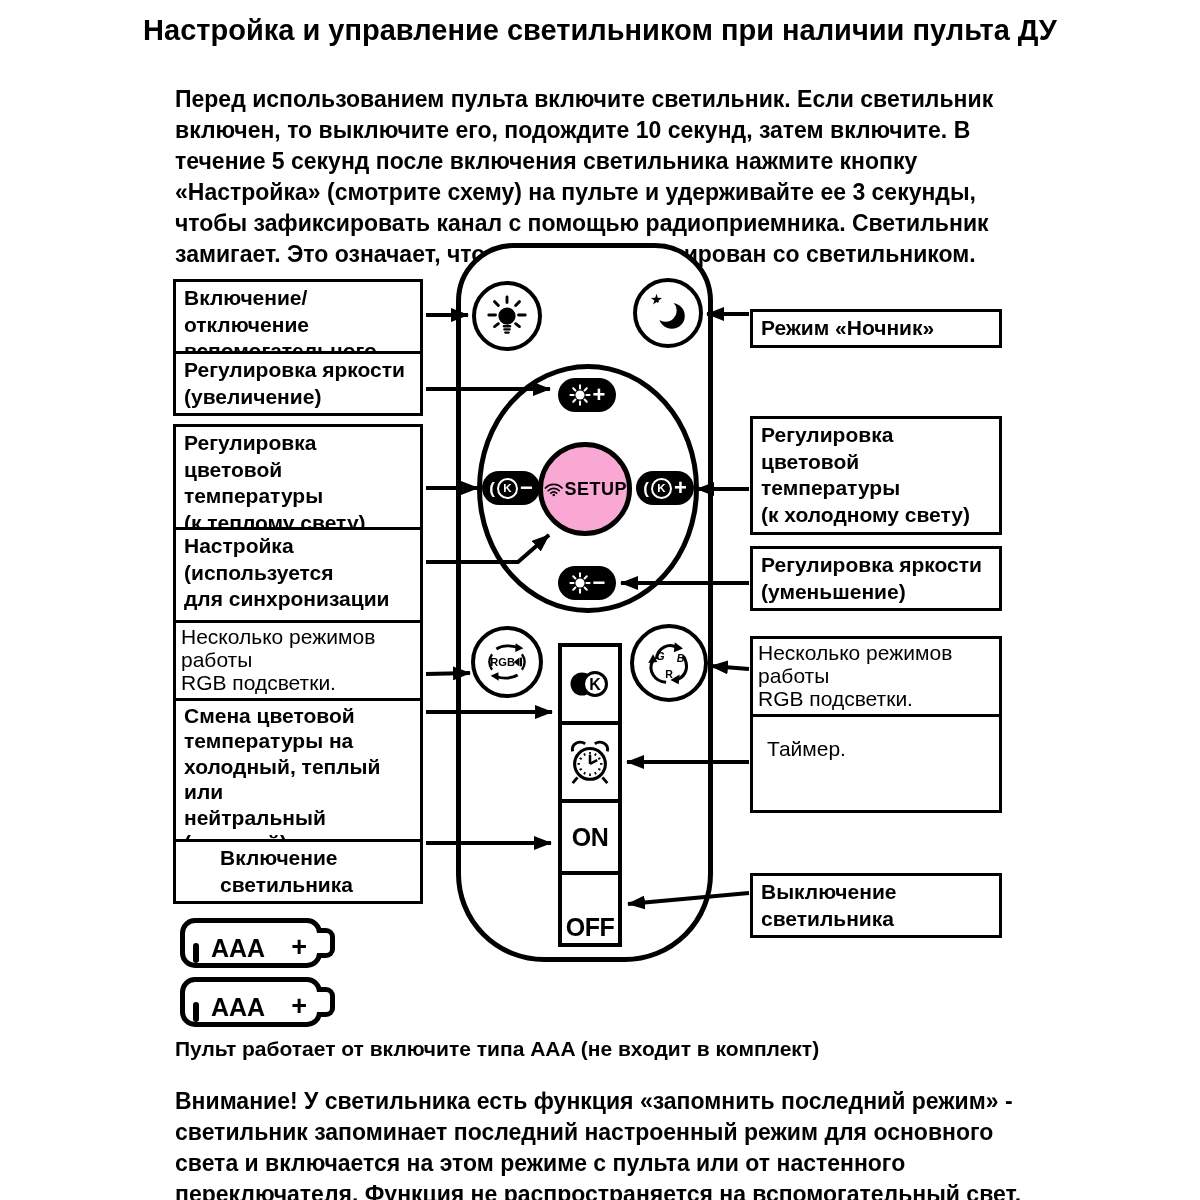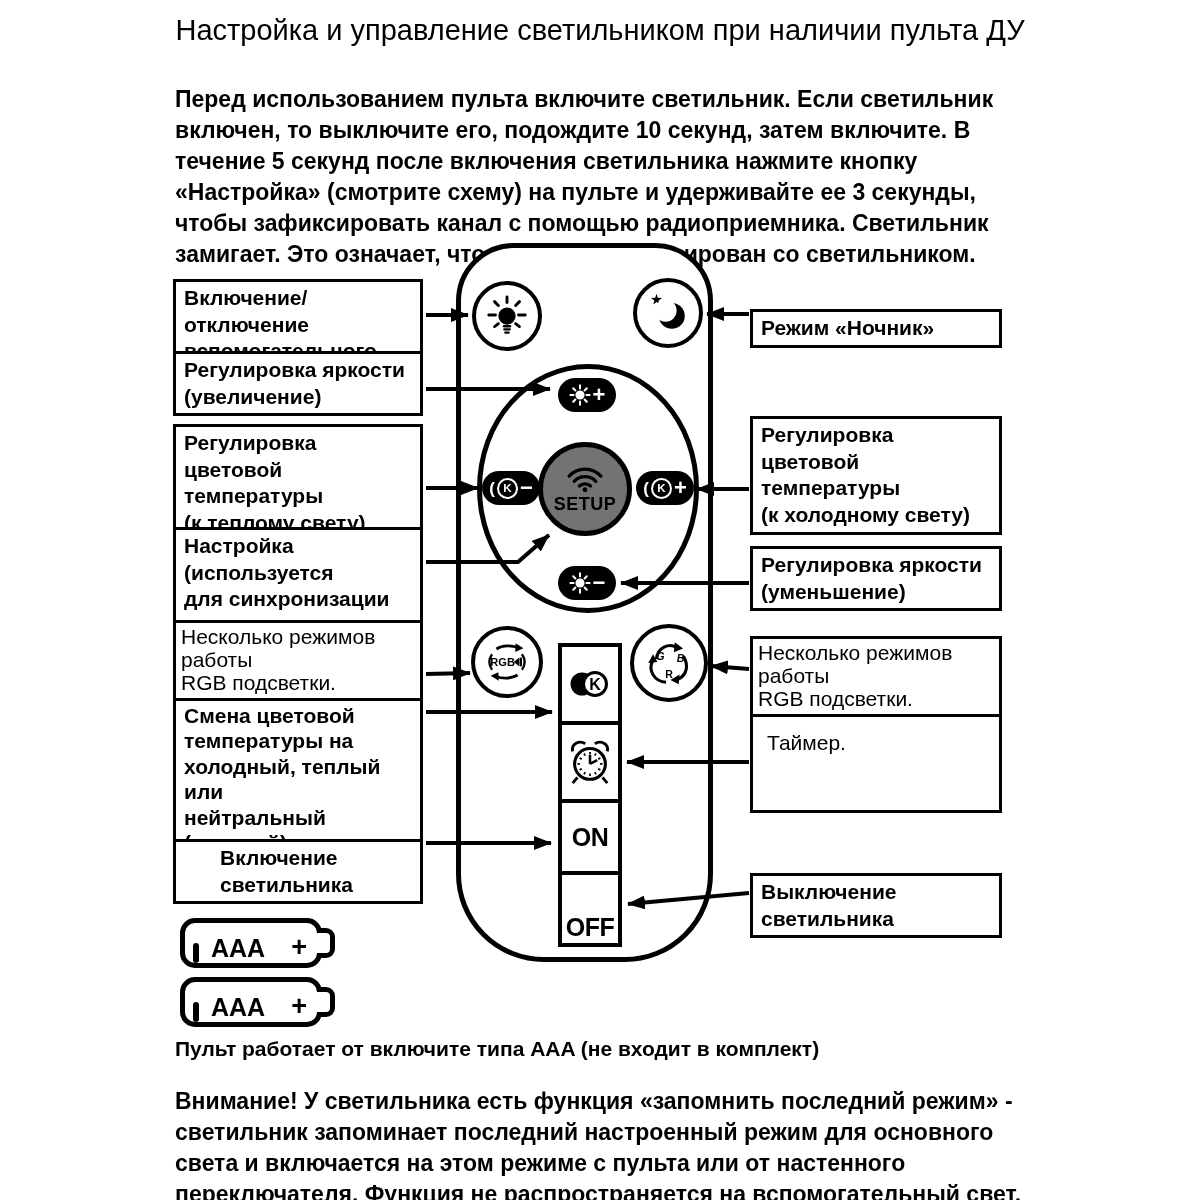--- a/index.html
+++ b/index.html
@@ -2,21 +2,21 @@
 <html><head>
 <meta charset="utf-8">
 <style>
   html,body { margin:0; padding:0; background:#fff; }
   .page {
     position:relative; width:1200px; height:1200px; background:#fff;
     font-family:"Liberation Sans", sans-serif; color:#000; overflow:hidden;
   }
   .title {
     position:absolute; top:14px; left:0; width:1200px; text-align:center;
-    font-size:29px; font-weight:normal;
+    font-size:29px; font-weight:bold;
   }
   .para { position:absolute; font-size:23px; font-weight:bold; line-height:1.345; }
   .intro { left:175px; top:84px; width:862px; }
   .warning { left:175px; top:1086px; width:868px; }
   .note { position:absolute; left:175px; top:1037px; font-size:21px; font-weight:bold; }
 
   
   .box {
     position:absolute; width:250px; box-sizing:border-box;
     border:3px solid #000; background:#fff; padding:3px 8px;
@@ -46,22 +46,22 @@
   }
   .pill .sign { font-weight:bold; font-size:22px; line-height:1; }
   .kparen { color:#fff; font-size:17px; font-weight:bold; line-height:1; }
   .kcircle {
     width:17px; height:17px; border:2px solid #fff; border-radius:50%;
     display:inline-flex; align-items:center; justify-content:center;
     font-size:11.5px; font-weight:bold; color:#fff;
   }
   .setup {
     position:absolute; left:538px; top:442px; width:94px; height:94px;
-    box-sizing:border-box; border:5px solid #000; border-radius:50%; background:#737373;
-    display:flex; flex-direction:column; align-items:center; justify-content:center;
+    box-sizing:border-box; border:5px solid #000; border-radius:50%; background:#f9a8d4;
+    display:flex; flex-direction:row; align-items:center; justify-content:center;
   }
   .setup .lbl { font-size:18px; font-weight:bold; letter-spacing:0.5px; margin-top:1px; }
   .col {
     position:absolute; left:558px; top:643px; width:64px; height:304px;
     box-sizing:border-box; border:4px solid #000; background:#fff;
     display:flex; flex-direction:column;
   }
   .cell {
     box-sizing:border-box; border-bottom:4px solid #000;
     display:flex; align-items:center; justify-content:center;
@@ -268,21 +268,21 @@
 
   <div class="box r" style="left:750px;top:309px;">Режим «Ночник»</div>
   <div class="box r" style="left:750px;top:416px;">Регулировка цветовой
 температуры
 (к холодному свету)</div>
   <div class="box r" style="left:750px;top:546px;">Регулировка яркости
 (уменьшение)</div>
   <div class="box r normal" style="left:750px;top:636px;">Несколько режимов работы
 RGB подсветки.
 Ручная настройка.</div>
-  <div class="box r normal" style="left:750px;top:714px;height:99px;padding:14px 4px 4px 14px;">Таймер.</div>
+  <div class="box r normal" style="left:750px;top:714px;height:99px;padding:20px 4px 4px 14px;">Таймер.</div>
   <div class="box r" style="left:750px;top:873px;">Выключение светильника</div>
 
   <svg class="arrows" width="1200" height="1200" viewBox="0 0 1200 1200">
     <defs>
       <marker id="ah" markerUnits="userSpaceOnUse" markerWidth="18" markerHeight="14" refX="17" refY="7" orient="auto">
         <path d="M0,0 L18,7 L0,14 z" fill="#000"></path>
       </marker>
     </defs>
     <g stroke="#000" stroke-width="4" fill="none">
       <line x1="426" y1="315" x2="468" y2="315" marker-end="url(#ah)"></line>

